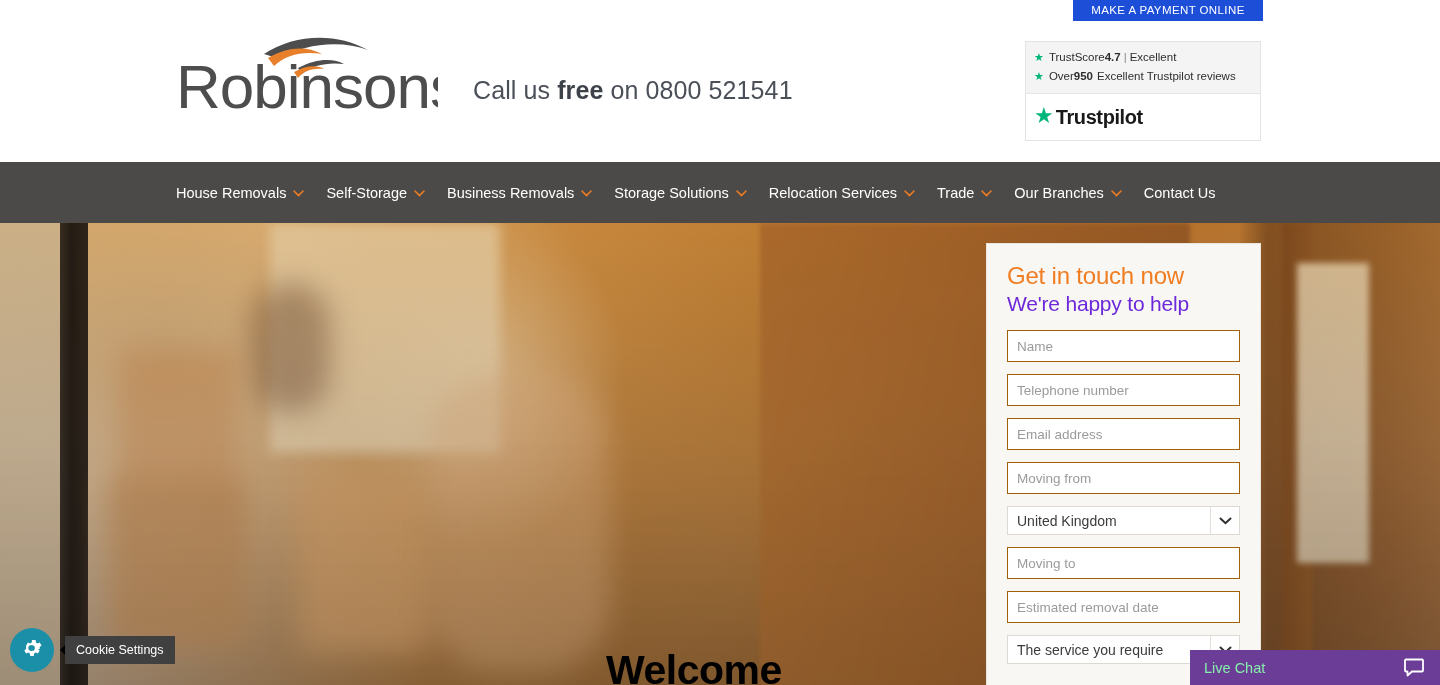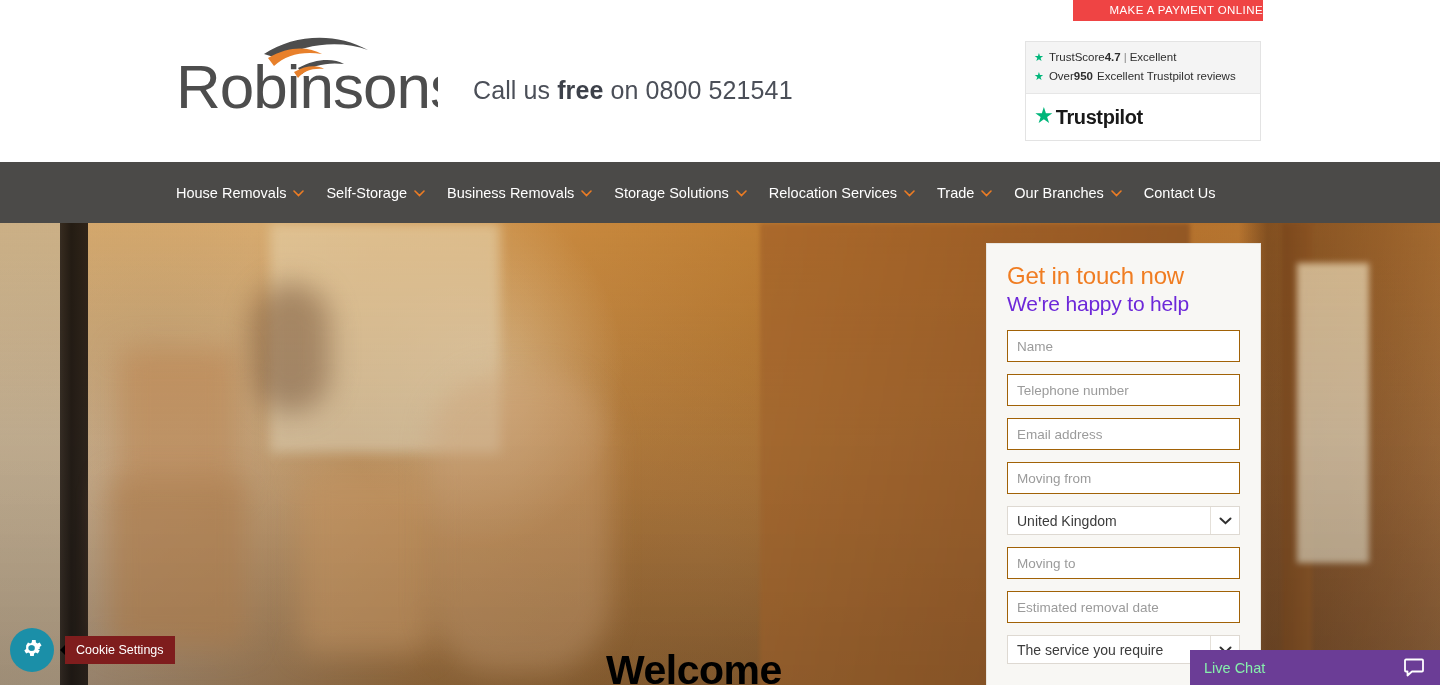--- a/index.html
+++ b/index.html
@@ -19,26 +19,26 @@
     height: 162px;
     background: #ffffff;
   }
 
   .pay-button {
     position: absolute;
     left: 1073px;
     top: 0px;
     width: 190px;
     height: 21px;
-    background: #ef4444;
+    background: #1d4ed8;
     color: #ffffff;
     font-size: 11.5px;
     letter-spacing: 0.4px;
     line-height: 21px;
-    text-align: right;
+    text-align: center;
     border: none;
     cursor: pointer;
     font-family: "Liberation Sans", sans-serif;
   }
 
   
   .logo {
     position: absolute;
     left: 176px;
     top: 26px;
@@ -343,21 +343,21 @@
     align-items: center;
     justify-content: center;
     cursor: pointer;
     z-index: 40;
   }
   .cookie-tip {
     position: absolute;
     left: 65px;
     top: 636px;
     height: 28px;
-    background: #7f1d1d;
+    background: #404040;
     color: #ffffff;
     font-size: 12.5px;
     line-height: 28px;
     padding: 0 11px;
     z-index: 39;
     white-space: nowrap;
   }
   .cookie-tip::before {
     content: "";
     position: absolute;

